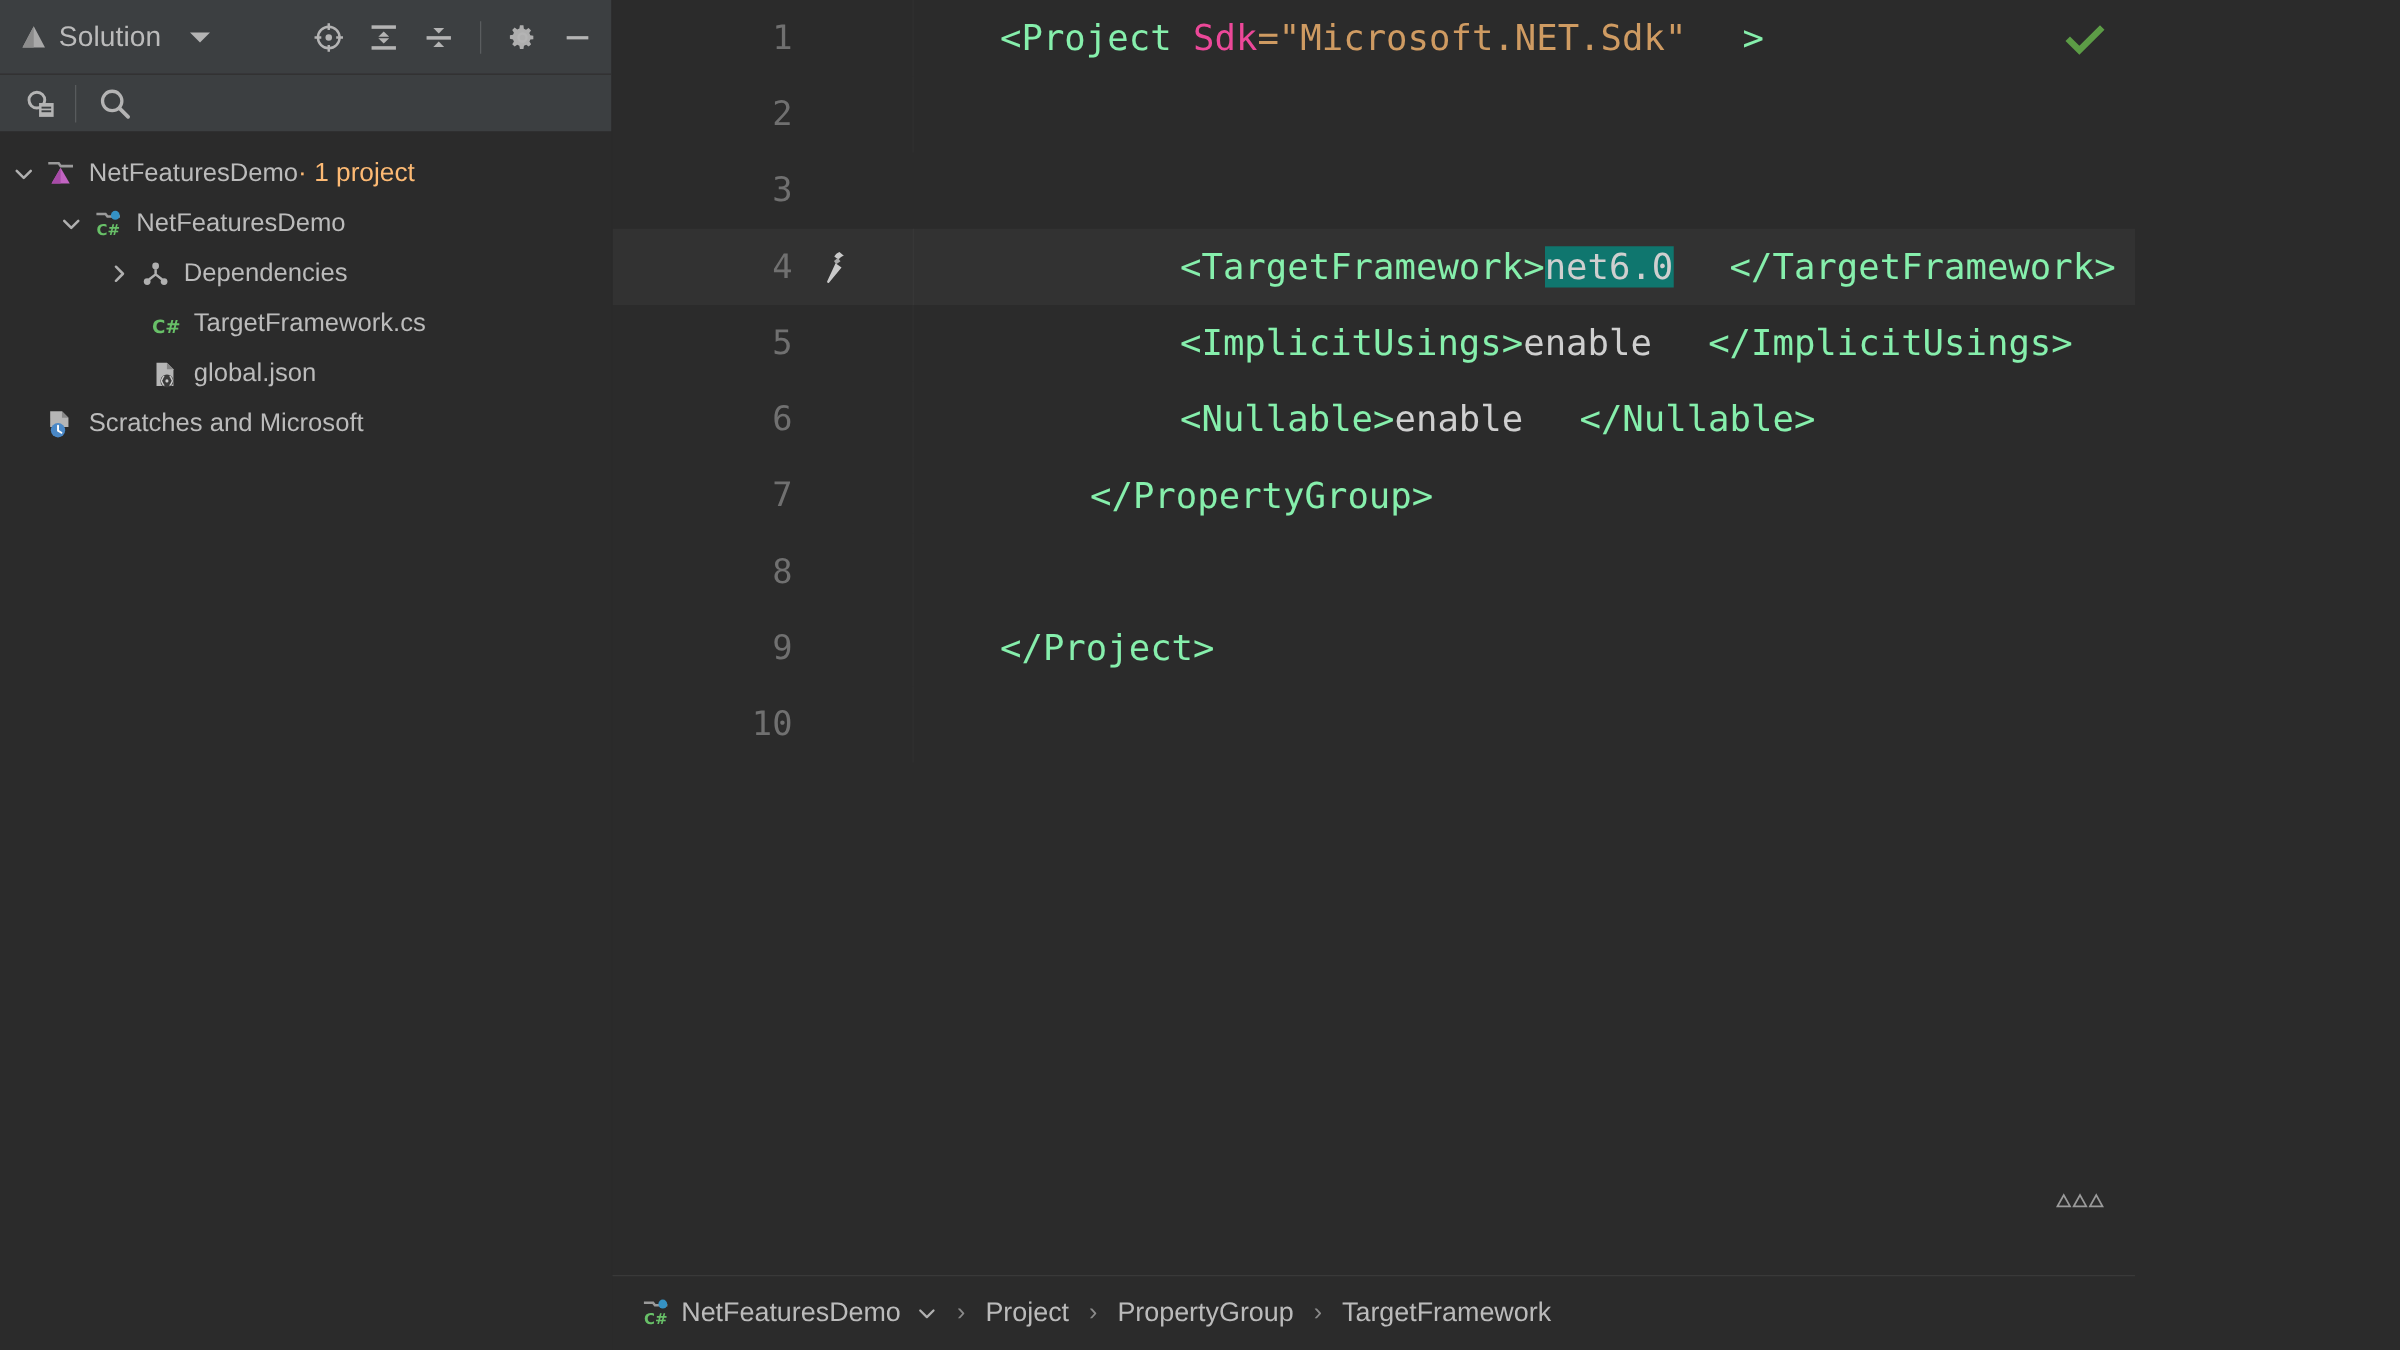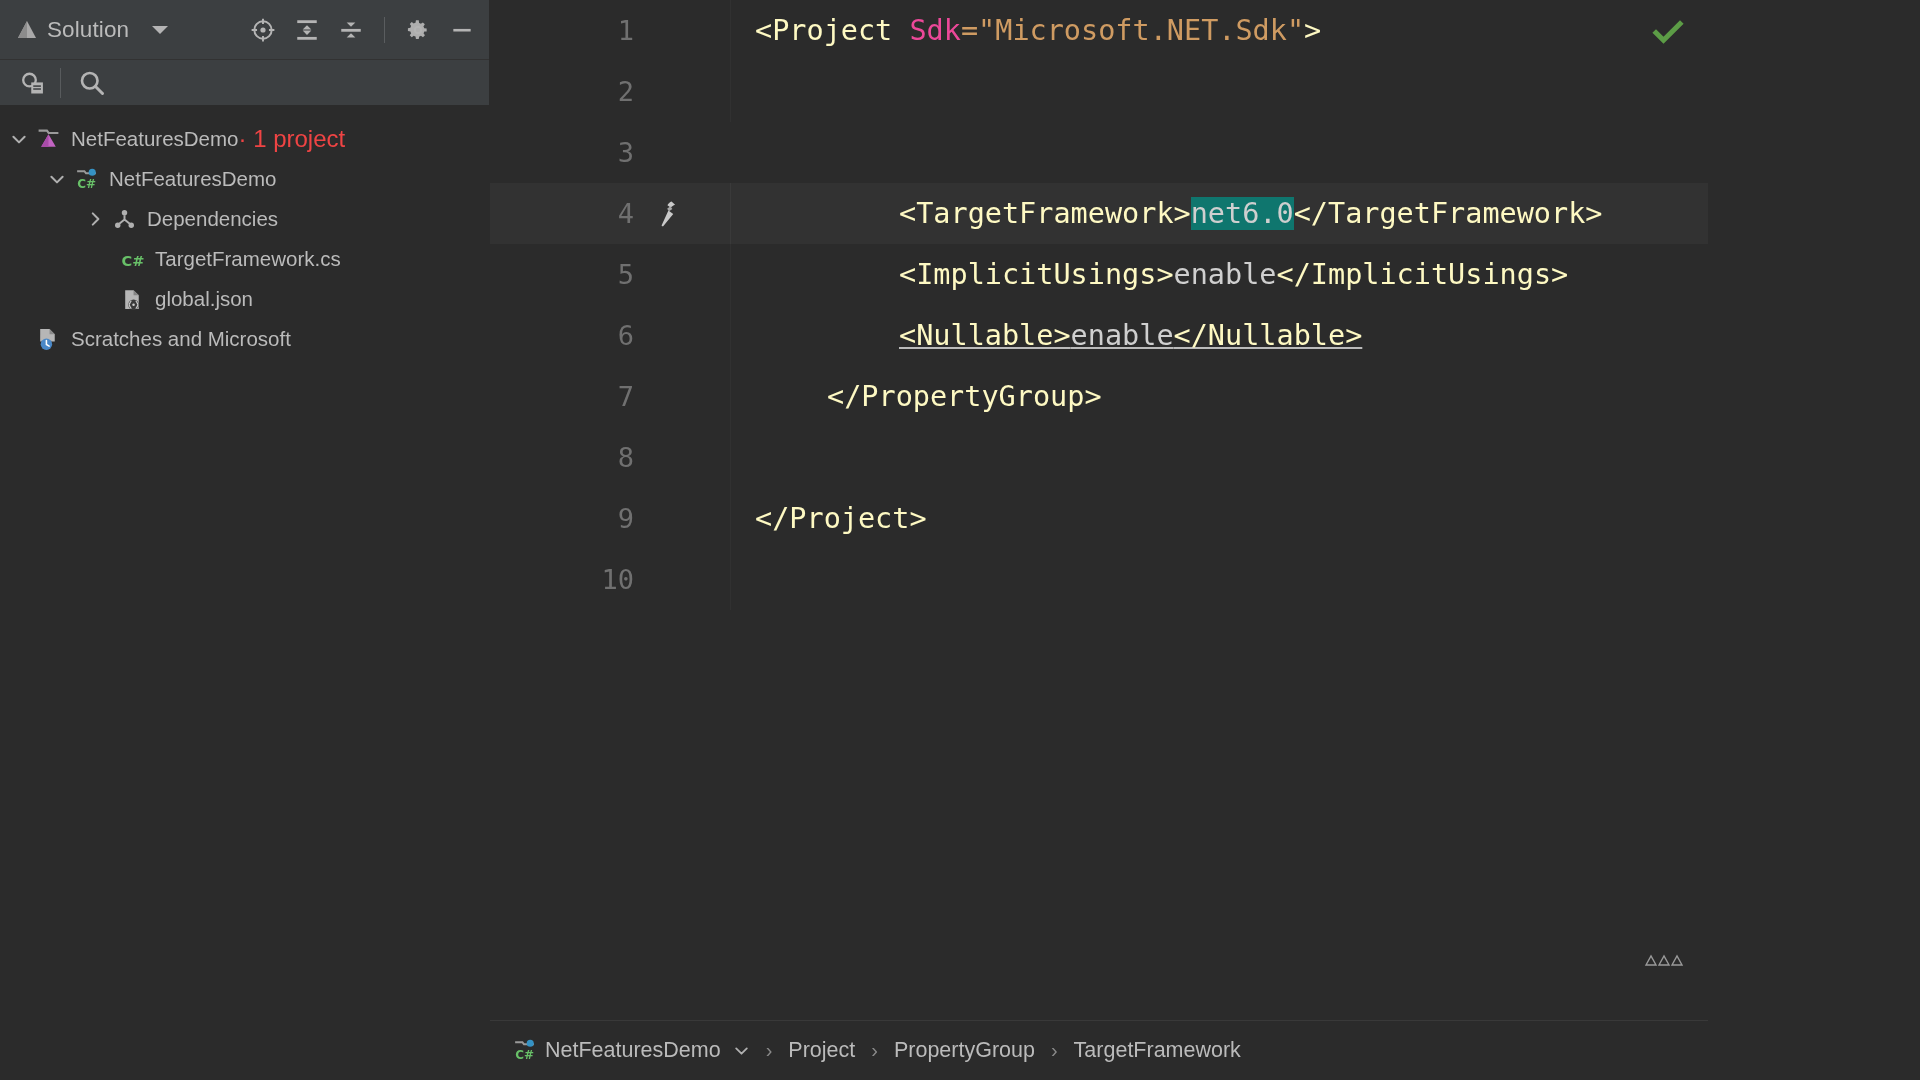--- a/index.html
+++ b/index.html
@@ -24,42 +24,42 @@
   .sb-search { height:46px; flex:0 0 46px; background:#3c3f41; display:flex; align-items:center; padding-left:14px; border-top:1px solid #323232;}
   .sb-search .tb-btn { width:38px; height:38px; }
   .vsep { width:1px; height:30px; background:#585b5d; margin:0 12px 0 8px; }
 
   .tree { padding-top:14px; flex:1 1 auto; overflow:hidden; font-size:20.5px; }
   .trow { display:flex; align-items:center; height:40px; padding-left:4px; white-space:nowrap; }
   .twist { width:30px; flex:0 0 30px; display:flex; align-items:center; justify-content:center; }
   .tspace { width:30px; flex:0 0 30px; }
   .ticon { width:28px; flex:0 0 28px; display:flex; align-items:center; justify-content:center; margin-right:9px; }
   .tlabel { color:#bbbbbb; font-size:20.5px; }
-  .tsuffix { color:#ef4444; font-size:24px; }
+  .tsuffix { color:#fdba74; font-size:21px; }
   .ind1 { padding-left:4px; }
   .ind2 { padding-left:42px; }
   .ind3 { padding-left:80px; }
   .ind4 { padding-left:118px; }
 
   
   .editor { position:relative; flex:1 1 auto; background:#2b2b2b; overflow:hidden; }
   .editor-lines { position:absolute; inset:0; font-family:"DejaVu Sans Mono", monospace; font-size:28px; }
 
   .eline { position:relative; height:61px; display:flex; align-items:center; }
   .eline.current { }
   .eline.current .ln-gutter { background:#323232; }
   .eline.current .code-area { background:#323232; }
   .ln-gutter { width:240px; flex:0 0 240px; height:61px; display:flex; align-items:center; position:relative; }
   .ln-num { width:148px; text-align:right; color:#707070; font-family:"DejaVu Sans Mono", monospace; font-size:27px; padding-right:4px; }
   .gutter-icon { width:60px; display:flex; align-items:center; justify-content:center; }
   .code-area { flex:1 1 auto; height:61px; display:flex; align-items:center; padding-left:24px; border-left:1px solid #313131; }
   .eline.current .code-area { border-left:1px solid #3a3a3a; }
   .code-txt { white-space:pre; font-family:"DejaVu Sans Mono", monospace; font-size:28.5px; letter-spacing:0px; }
 
-  .tag     { color:#fef9c3; }
+  .tag     { color:#86efac;margin-left:45px; }
   .attr    { color:#ec4899; }
   .val     { color:#cf9b62; }
   .txt     { color:#cfcfcf; }
   .sel     { background:#0f766e; color:#cfcfcf; }
 
   .ok-check { position:absolute; right:22px; top:14px; }
   .marks { position:absolute; right:18px; bottom:52px; display:flex; gap:3px; }
 
   
   .breadcrumb-wrap { height:60px; flex:0 0 60px; display:flex; background:#2b2b2b; }
@@ -293,21 +293,21 @@
           <div class="code-area" style="padding-left:168px;">
             <span class="code-txt"><span class="tag">&lt;ImplicitUsings&gt;</span><span class="txt">enable</span><span class="tag">&lt;/ImplicitUsings&gt;</span></span>
           </div>
         </div>
 
         <div class="eline">
           <div class="ln-gutter">
             <span class="ln-num">6</span>
             <span class="gutter-icon"></span>
           </div>
-          <div class="code-area" style="padding-left:168px;text-decoration:underline;">
+          <div class="code-area" style="padding-left:168px;">
             <span class="code-txt"><span class="tag">&lt;Nullable&gt;</span><span class="txt">enable</span><span class="tag">&lt;/Nullable&gt;</span></span>
           </div>
         </div>
 
         <div class="eline">
           <div class="ln-gutter">
             <span class="ln-num">7</span>
             <span class="gutter-icon"></span>
           </div>
           <div class="code-area" style="padding-left:96px;">

